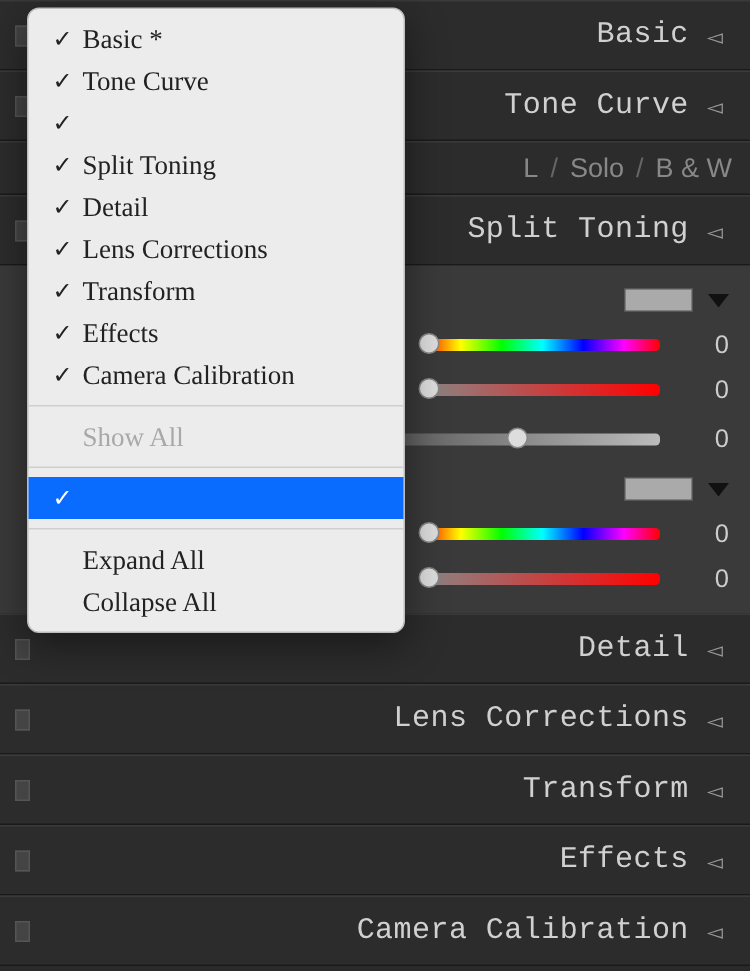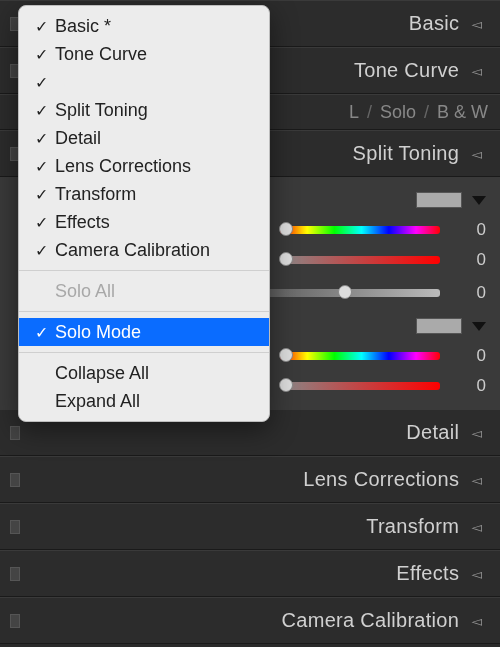--- a/index.html
+++ b/index.html
@@ -29,20 +29,21 @@
       background: #444;
       border: 1px solid #555;
       position: absolute;
       left: 10px;
     }
     .panel-header .title {
       color: #d0d0d0;
       font-size: 20px;
       font-weight: 400;
       letter-spacing: 0.3px;
+      font-family: Liberation Mono, monospace;
     }
     .panel-header .disc {
       margin-left: 12px;
       color: #9a9a9a;
       font-size: 14px;
     }
 
     
     .tab-row {
       height: 36px;
@@ -152,21 +153,21 @@
       display: flex;
       align-items: center;
       height: 28px;
       padding: 0 16px;
       font-size: 18px;
     }
     .context-menu .check {
       width: 20px;
       font-size: 16px;
     }
-    .context-menu .label { flex: 1; }
+    .context-menu .label { flex: 1; font-family: Liberation Serif, serif; }
     .context-menu .item.selected {
       background: #0a6cff;
       color: #fff;
     }
     .context-menu .item.disabled { color: #a8a8a8; }
     .context-menu .sep-line {
       height: 1px;
       background: #cfcfcf;
       margin: 6px 0;
     }
@@ -313,34 +314,33 @@
   </div>
   <div class="item">
     <span class="check">✓</span>
     <span class="label">Camera Calibration</span>
   </div>
 
   <div class="sep-line"></div>
 
   <div class="item disabled">
     <span class="check"></span>
-    <span class="label">Solo All</span>
+    <span class="label">Show All</span>
   </div>
 
   <div class="sep-line"></div>
 
   <div class="item selected">
     <span class="check">✓</span>
-    <span class="label">Solo Mode</span>
   </div>
 
   <div class="sep-line"></div>
 
+  <div class="item">
+    <span class="check"></span>
+    <span class="label">Expand All</span>
+  </div>
   <div class="item">
     <span class="check"></span>
     <span class="label">Collapse All</span>
   </div>
-  <div class="item">
-    <span class="check"></span>
-    <span class="label">Expand All</span>
-  </div>
 
 </div>
 
 </body></html>

